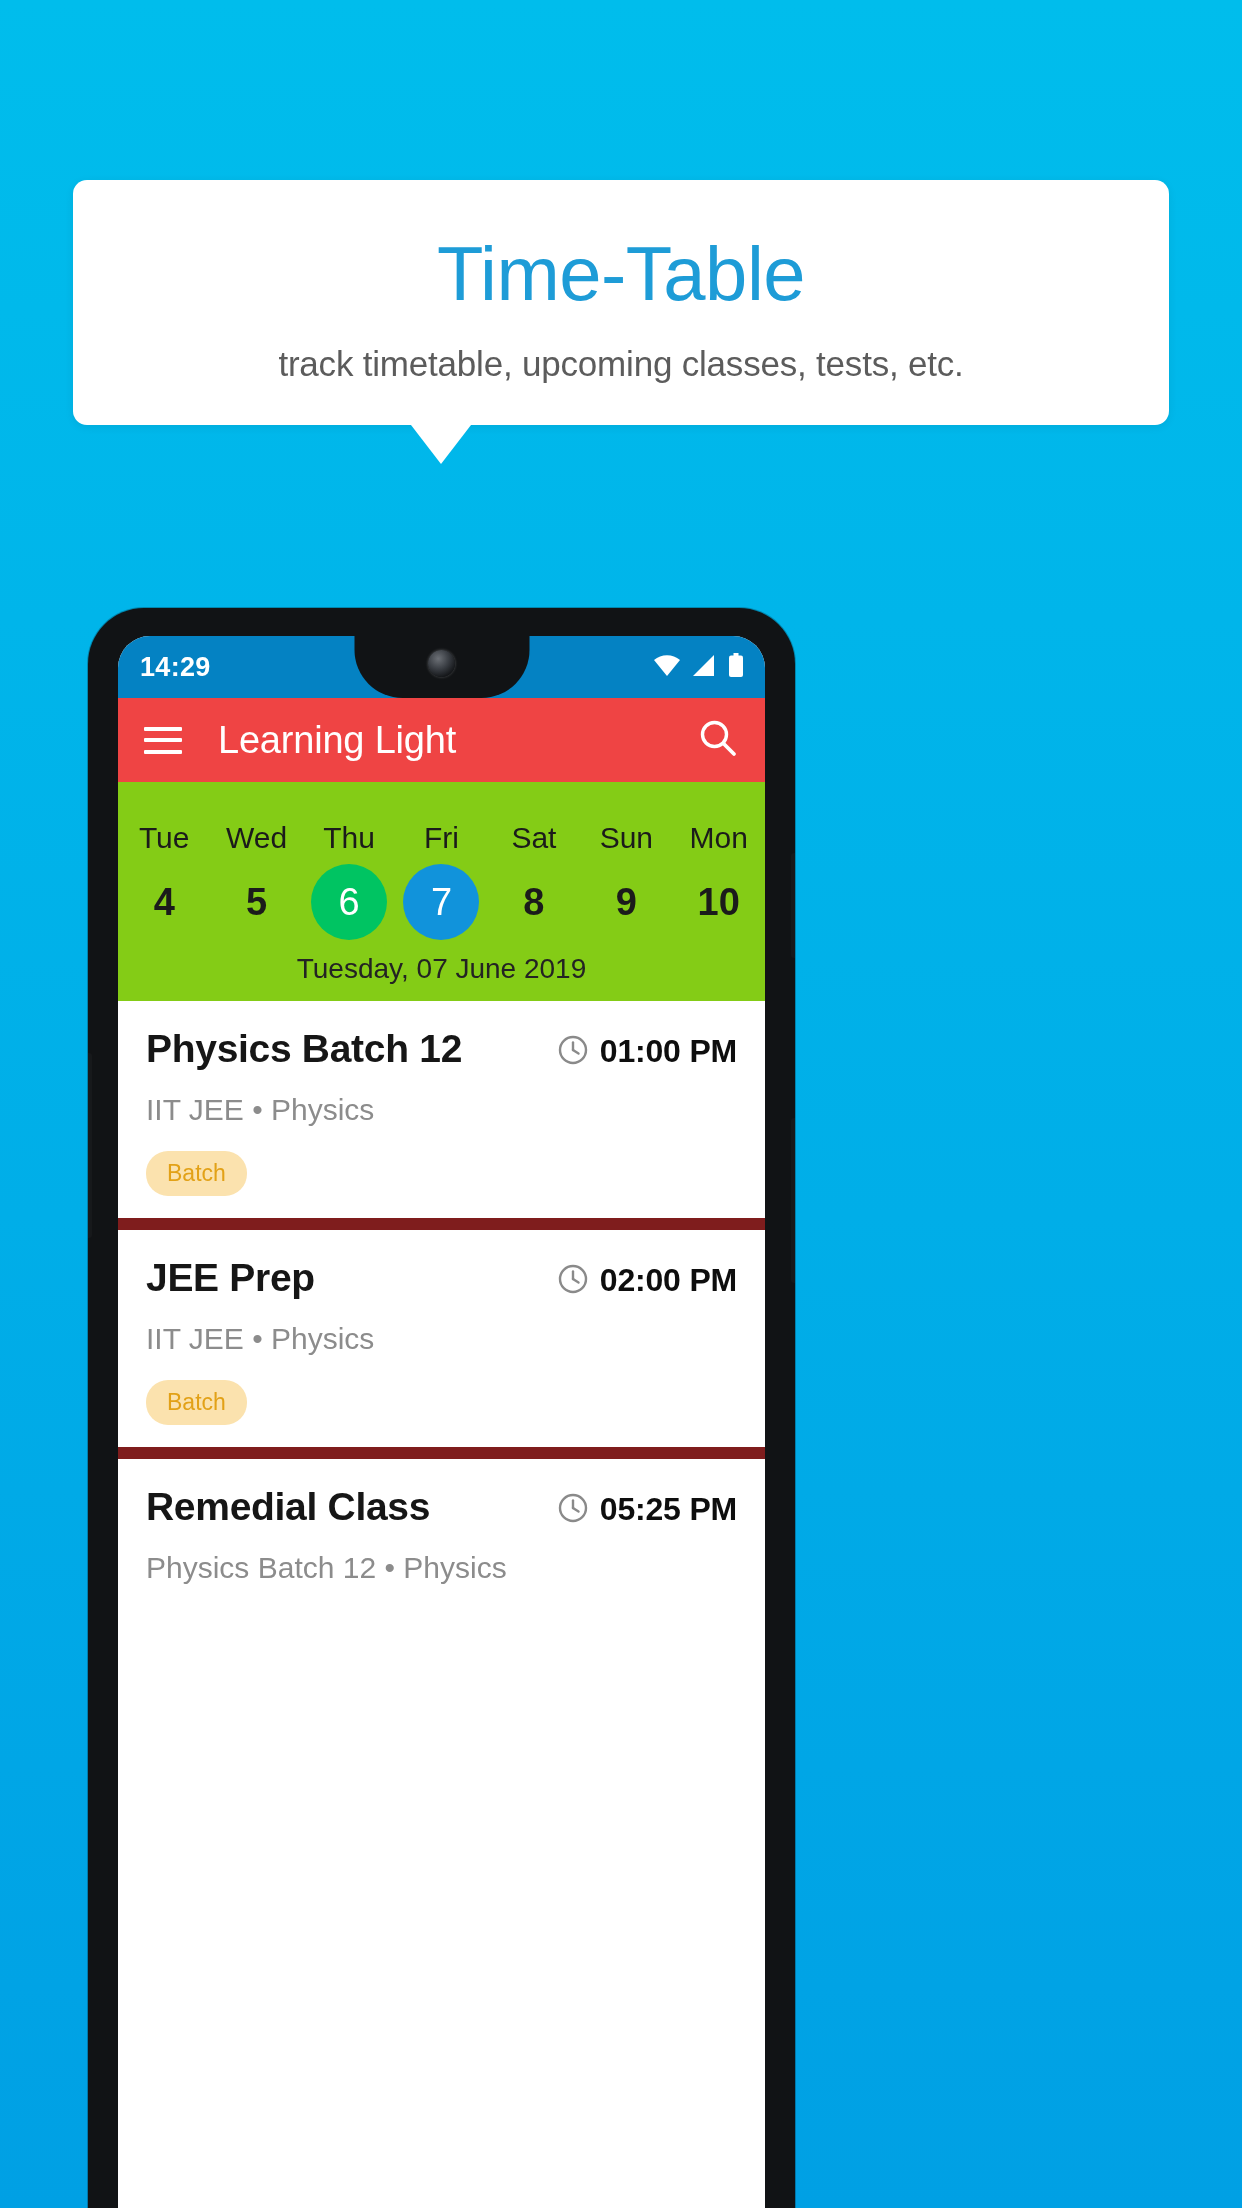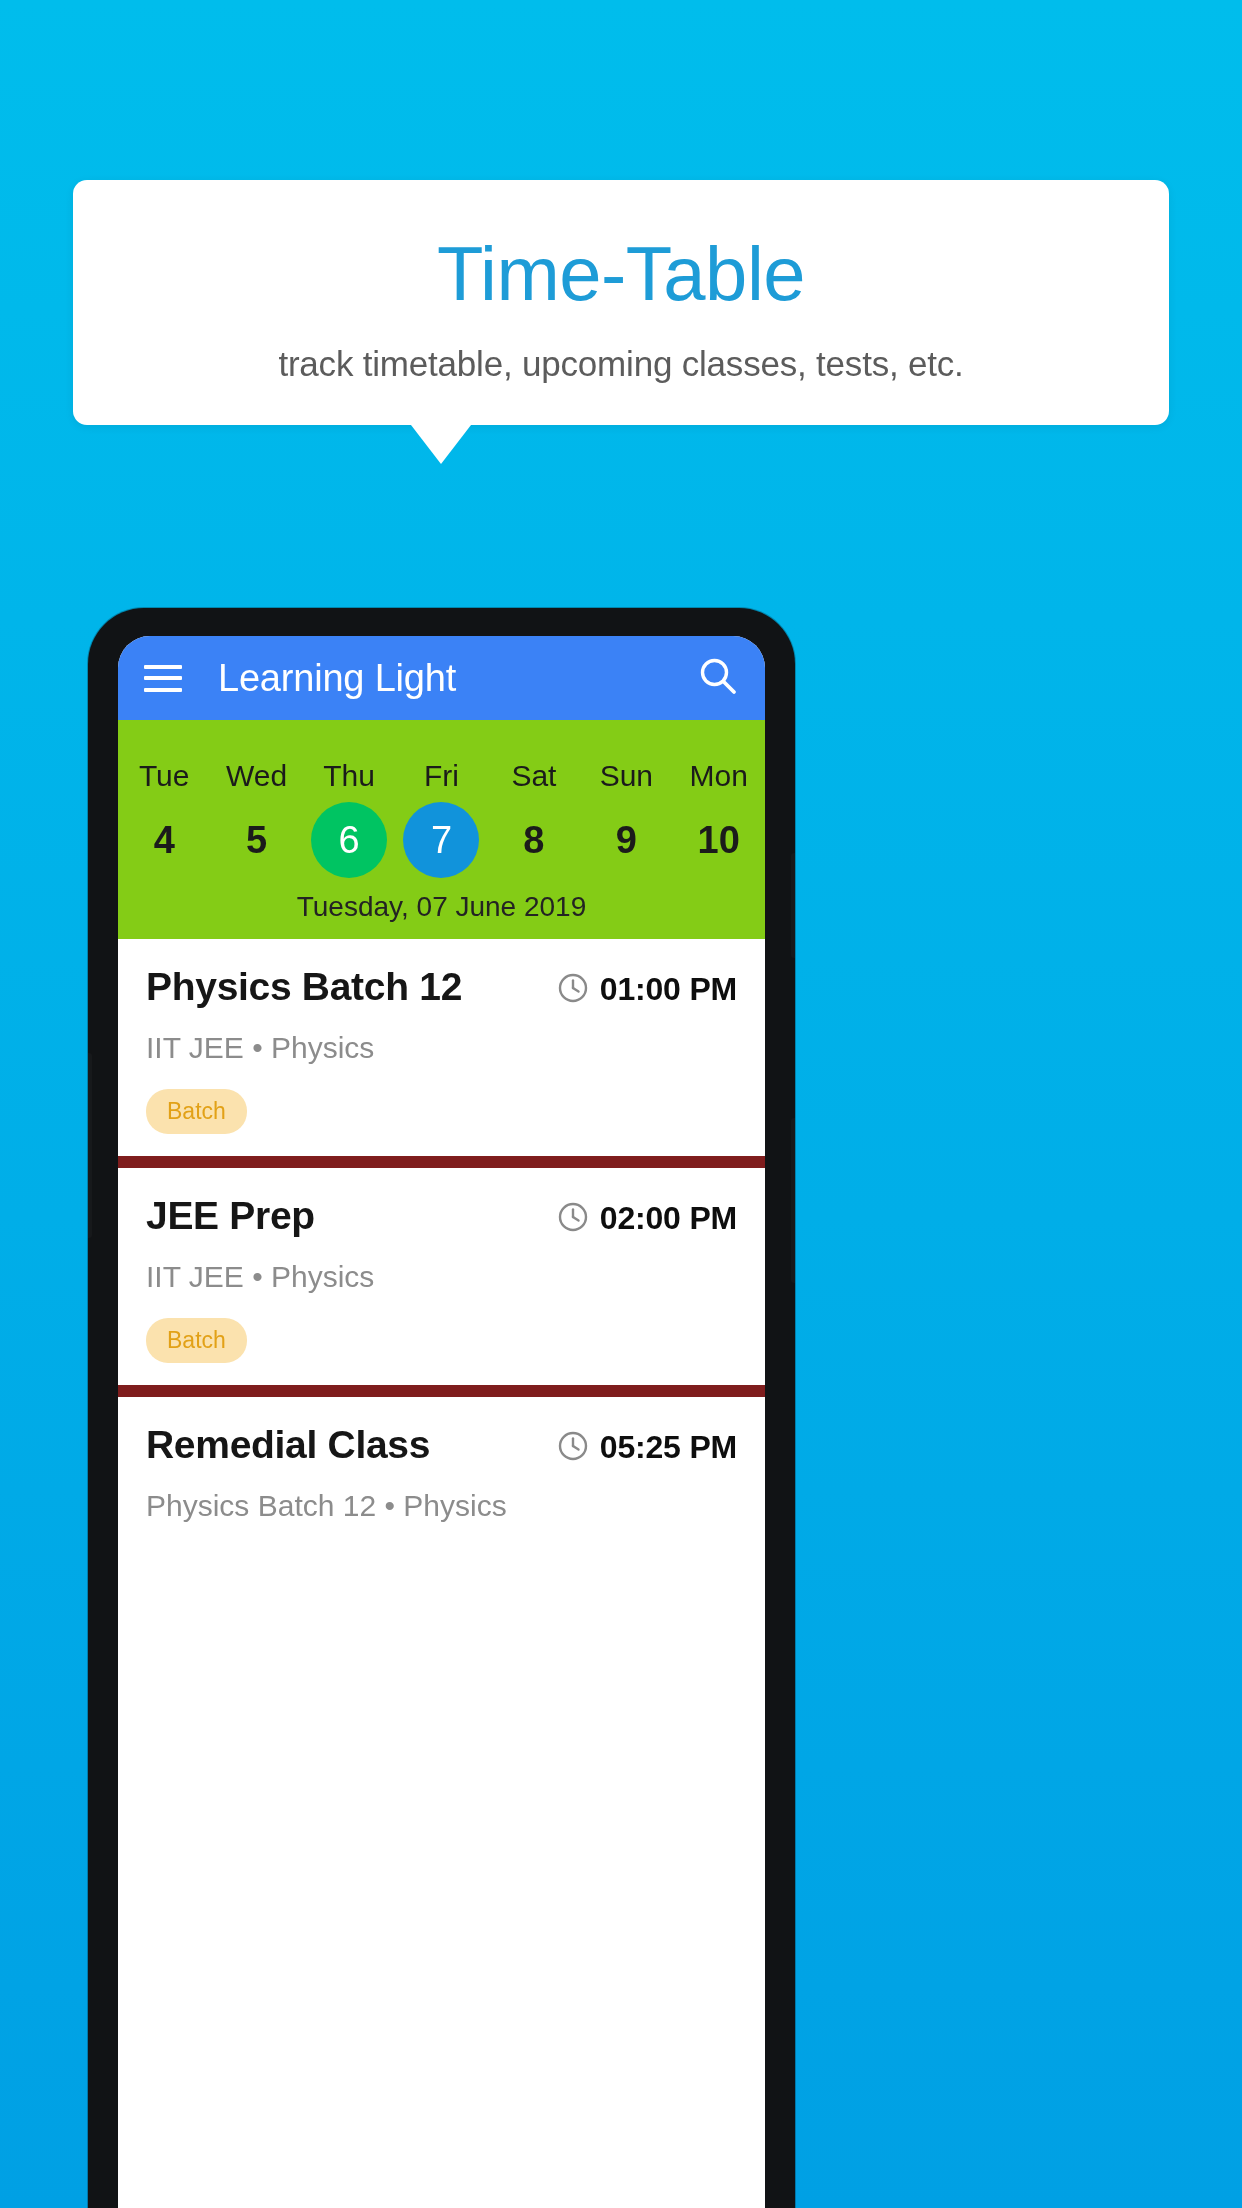--- a/index.html
+++ b/index.html
@@ -120,21 +120,21 @@
     width: 27px;
     height: 27px;
     border-radius: 50%;
     background: radial-gradient(circle at 38% 32%, #6c7076 0%, #3a3e44 42%, #15171a 75%, #0a0b0d 100%);
     box-shadow: 0 0 3px rgba(255,255,255,0.28);
   }
 
   
   #app-bar {
     height: 84px;
-    background: #3b82f6;
+    background: #ef4444;
     display: flex;
     align-items: center;
     padding: 0 26px;
   }
   #hamburger-icon {
     width: 38px;
     height: 27px;
     display: flex;
     flex-direction: column;
     justify-content: space-between;
@@ -255,20 +255,44 @@
 </div>
 <div id="promo-tail"></div>
 
 <div id="phone-frame">
   <div class="side-btn" id="btn-right-1"></div>
   <div class="side-btn" id="btn-right-2"></div>
   <div class="side-btn" id="btn-left-1"></div>
 
   <div id="phone-screen">
 
+    <div id="status-bar">
+      <div id="status-time">14:29</div>
+      <div id="status-icons">
+        <span>
+          <svg width="26" height="21" viewBox="0 0 26 21">
+              <path d="M13 21 L0 5 A20 20 0 0 1 26 5 Z" fill="#ffffff"></path>
+            </svg>
+        </span>
+        <span>
+          <svg width="23" height="21" viewBox="0 0 23 21">
+              <path d="M21 0 L21 21 L0 21 Z" fill="#ffffff"></path>
+            </svg>
+        </span>
+        <span>
+          <svg width="14" height="24" viewBox="0 0 14 24">
+            <rect x="4.5" y="0" width="5" height="3" fill="#ffffff"></rect>
+            <rect x="0" y="2.5" width="14" height="21.5" rx="2" fill="#ffffff"></rect>
+          </svg>
+        </span>
+      </div>
+      <div id="notch">
+        <div id="camera-dot"></div>
+      </div>
+    </div>
 
     <div id="app-bar">
       <div id="hamburger-icon">
         <span></span>
           <span></span>
           <span></span>
       </div>
       <div id="app-title">Learning Light</div>
       <div id="search-icon">
         <svg width="42" height="42" viewBox="0 0 42 42">

